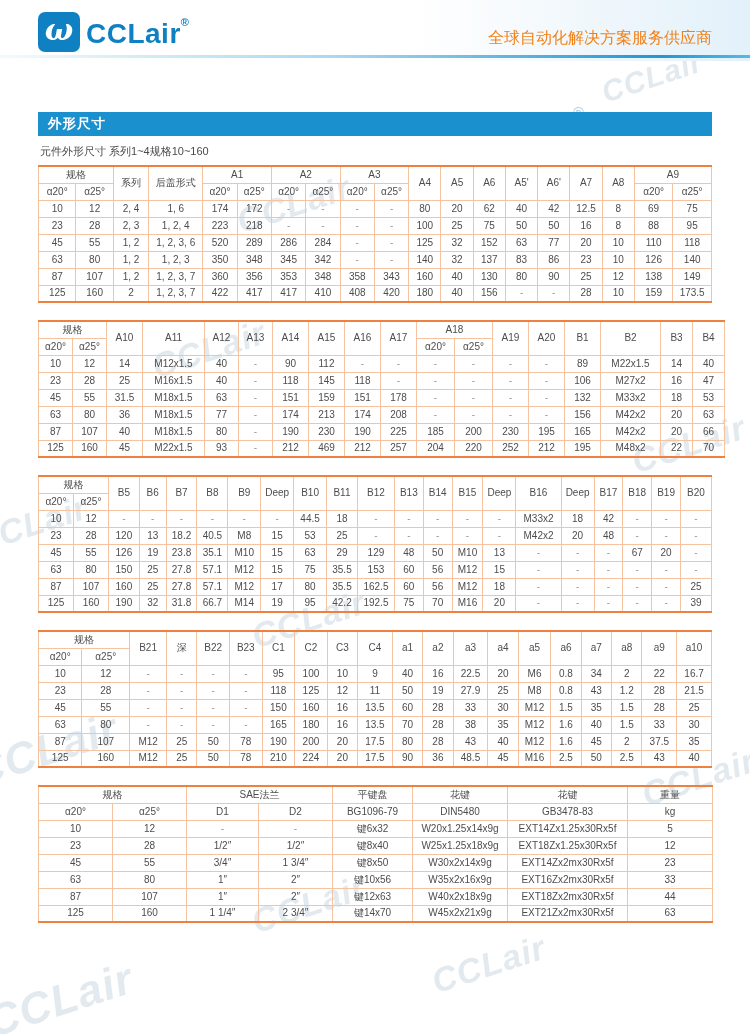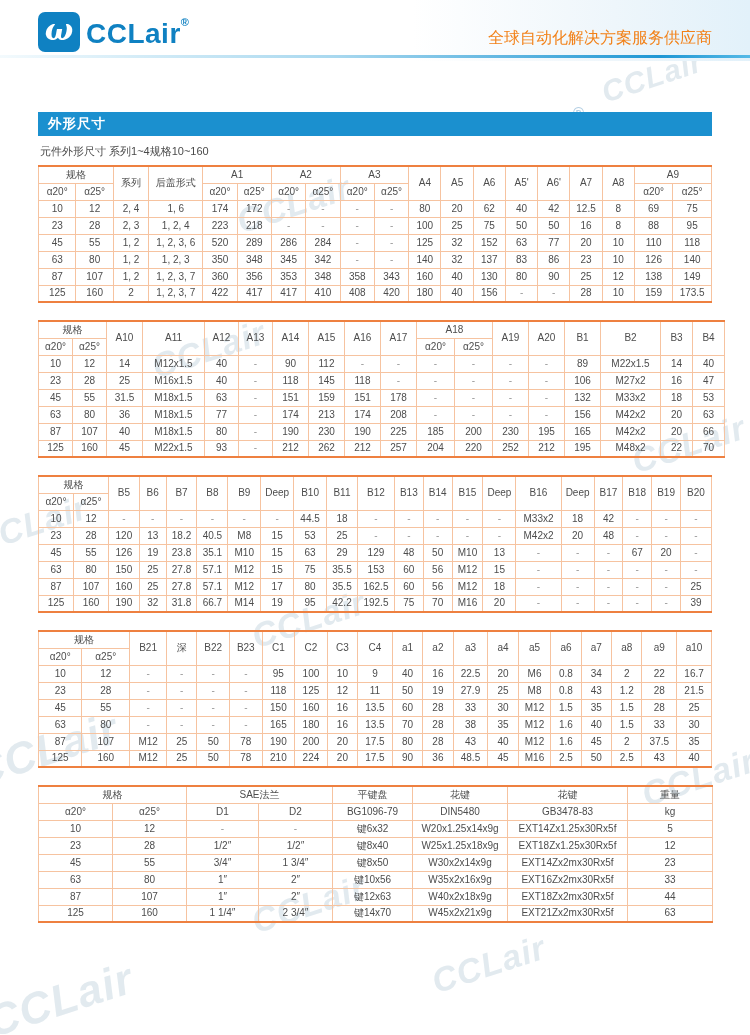--- a/index.html
+++ b/index.html
@@ -425,21 +425,21 @@
               <td>66</td>
             </tr>
             <tr>
               <td>125</td>
               <td>160</td>
               <td>45</td>
               <td>M22x1.5</td>
               <td>93</td>
               <td class="dash">-</td>
               <td>212</td>
-              <td>262</td>
+              <td>469</td>
               <td>212</td>
               <td>257</td>
               <td>204</td>
               <td>220</td>
               <td>252</td>
               <td>212</td>
               <td>195</td>
               <td>M48x2</td>
               <td>22</td>
               <td>70</td>

